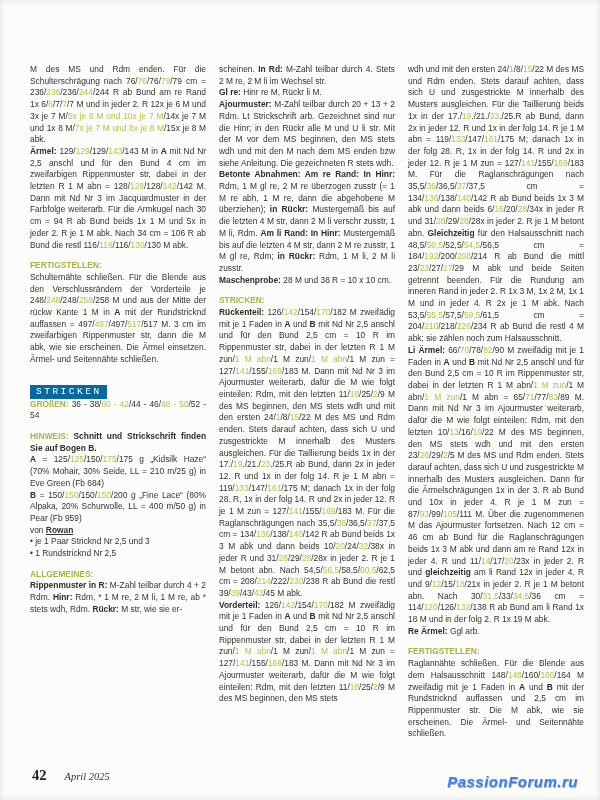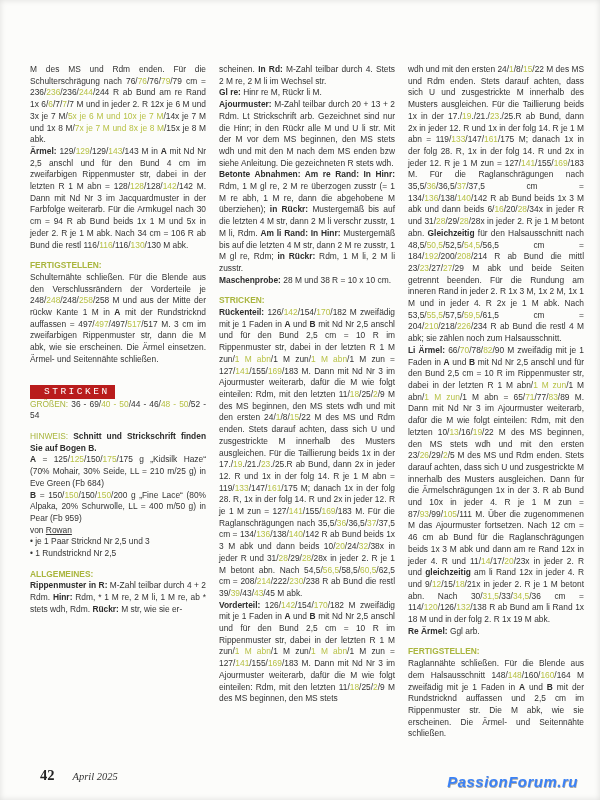--- a/index.html
+++ b/index.html
@@ -9,33 +9,33 @@
     box-shadow:inset 0 0 6px rgba(0,0,0,.12);
   }
   .columns{position:absolute;left:30px;top:36px;display:flex;gap:13px;margin-top:28px;}
   .col{width:176px;}
   .col p{margin:0;font-size:8.4px;line-height:11.7px;text-align:justify;}
   .col p.nj{text-align:left;}
   .h{color:#a9b53d;font-weight:bold;margin-top:9px !important;text-align:right;}
   .mt{margin-top:9px !important;}
   span.b{font-weight:bold;color:#2e2e2e;}
   span.g{color:#b7c146;}
-  span.gb{color:#a9b53d;font-weight:normal;}
-  span.bu{font-weight:normal;text-decoration:underline;}
+  span.gb{color:#a9b53d;font-weight:bold;}
+  span.bu{font-weight:bold;text-decoration:underline;}
   .badge-wrap{margin-top:14px;}
   .badge{
-    display:inline-block;background:#b91c1c;color:#ffffff;
+    display:inline-block;background:#0369a1;color:#ffffff;
     font-family:"Liberation Mono",monospace;font-size:9.5px;
-    letter-spacing:2.5px;padding:1px 5px 2px 14px;
+    letter-spacing:2.5px;padding:1px 5px 2px 6px;
   }
   .title{
     color:#68a244;font-size:20.5px;line-height:24px;margin:3px 0 7px 0;
     font-weight:normal;letter-spacing:.2px;
   }
-  .footer{position:absolute;left:40px;bottom:16px;font-family:"Liberation Serif",serif;}
+  .footer{position:absolute;left:32px;bottom:16px;font-family:"Liberation Serif",serif;}
   .pagenum{font-weight:bold;font-size:14.5px;color:#222;}
   .issue{font-style:italic;font-size:10.5px;color:#333;margin-left:14px;}
   .watermark{
     position:absolute;right:22px;bottom:10px;
     font-family:"Liberation Sans",sans-serif;font-weight:bold;font-size:15px;
     color:#3b82f6;letter-spacing:.5px;
     text-shadow:0.5px 0.5px 0 #a9a8a4, -0.5px -0.5px 0 #f2f1ee;
     font-style:italic;
   }
 </style>
@@ -46,21 +46,21 @@
   <div class="columns">
 
     <div class="col">
       <p><span>M des MS und Rdm enden. Für die Schulterschrägung nach 76/</span><span class="g">76</span><span>/76/</span><span class="g">79</span><span>/79 cm = 236/</span><span class="g">236</span><span>/236/</span><span class="g">244</span><span>/244 R ab Bund am re Rand 1x 6/</span><span class="g">6</span><span>/7/</span><span class="g">7</span><span>/7 M und in jeder 2. R 12x je 6 M und 3x je 7 M/</span><span class="g">5x je 6 M und 10x je 7 M</span><span>/14x je 7 M und 1x 8 M/</span><span class="g">7x je 7 M und 8x je 8 M</span><span>/15x je 8 M abk.</span></p>
       <p><span class="b">Ärmel:</span><span> 129/</span><span class="g">129</span><span>/129/</span><span class="g">143</span><span>/143 M in </span><span class="b">A</span><span> mit Nd Nr 2,5 anschl und für den Bund 4 cm im zweifarbigen Rippenmuster str, dabei in der letzten R 1 M abn = 128/</span><span class="g">128</span><span>/128/</span><span class="g">142</span><span>/142 M. Dann mit Nd Nr 3 im Jacquardmuster in der Farbfolge weiterarb. Für die Armkugel nach 30 cm = 94 R ab Bund beids 1x 1 M und 5x in jeder 2. R je 1 M abk. Nach 34 cm = 106 R ab Bund die restl 116/</span><span class="g">116</span><span>/116/</span><span class="g">130</span><span>/130 M abk.</span></p>
       <p class="h">FERTIGSTELLEN:</p>
       <p><span>Schulternähte schließen. Für die Blende aus den Verschlussrändern der Vorderteile je 248/</span><span class="g">248</span><span>/248/</span><span class="g">258</span><span>/258 M und aus der Mitte der rückw Kante 1 M in </span><span class="b">A</span><span> mit der Rundstricknd auffassen = 497/</span><span class="g">497</span><span>/497/</span><span class="g">517</span><span>/517 M. 3 cm im zweifarbigen Rippenmuster str, dann die M abk, wie sie erscheinen. Die Ärmel einsetzen. Ärmel- und Seitennähte schließen.</span></p>
       <div class="badge-wrap">
         <span class="badge">STRICKEN</span>
       </div>
-      <p><span class="gb">GRÖßEN:</span><span> 36 - 69/</span><span class="g">40 - 50</span><span>/44 - 46/</span><span class="g">48 - 50</span><span>/52 - 54</span></p>
+      <p><span class="gb">GRÖßEN:</span><span> 36 - 38/</span><span class="g">60 - 42</span><span>/44 - 46/</span><span class="g">48 - 50</span><span>/52 - 54</span></p>
       <p class="mt"><span class="gb">HINWEIS:</span><span class="b"> Schnitt und Strickschrift finden Sie auf Bogen B.</span></p>
       <p><span class="b">A</span><span> = 125/</span><span class="g">125</span><span>/150/</span><span class="g">175</span><span>/175 g „Kidsilk Haze“ (70% Mohair, 30% Seide, LL = 210 m/25 g) in Eve Green (Fb 684)</span></p>
       <p><span class="b">B</span><span> = 150/</span><span class="g">150</span><span>/150/</span><span class="g">150</span><span>/200 g „Fine Lace“ (80% Alpaka, 20% Schurwolle, LL = 400 m/50 g) in Pear (Fb 959)</span></p>
       <p class="nj"><span>von </span><span class="bu">Rowan</span></p>
       <p class="nj"><span>• je 1 Paar Stricknd Nr 2,5 und 3</span></p>
       <p class="nj"><span>• 1 Rundstricknd Nr 2,5</span></p>
       <p class="h">ALLGEMEINES:</p>
       <p><span class="b">Rippenmuster in R:</span><span> M-Zahl teilbar durch 4 + 2 Rdm. </span><span class="b">Hinr:</span><span> Rdm, * 1 M re, 2 M li, 1 M re, ab * stets wdh, Rdm. </span><span class="b">Rückr:</span><span> M str, wie sie er-</span></p>
     </div>
 

